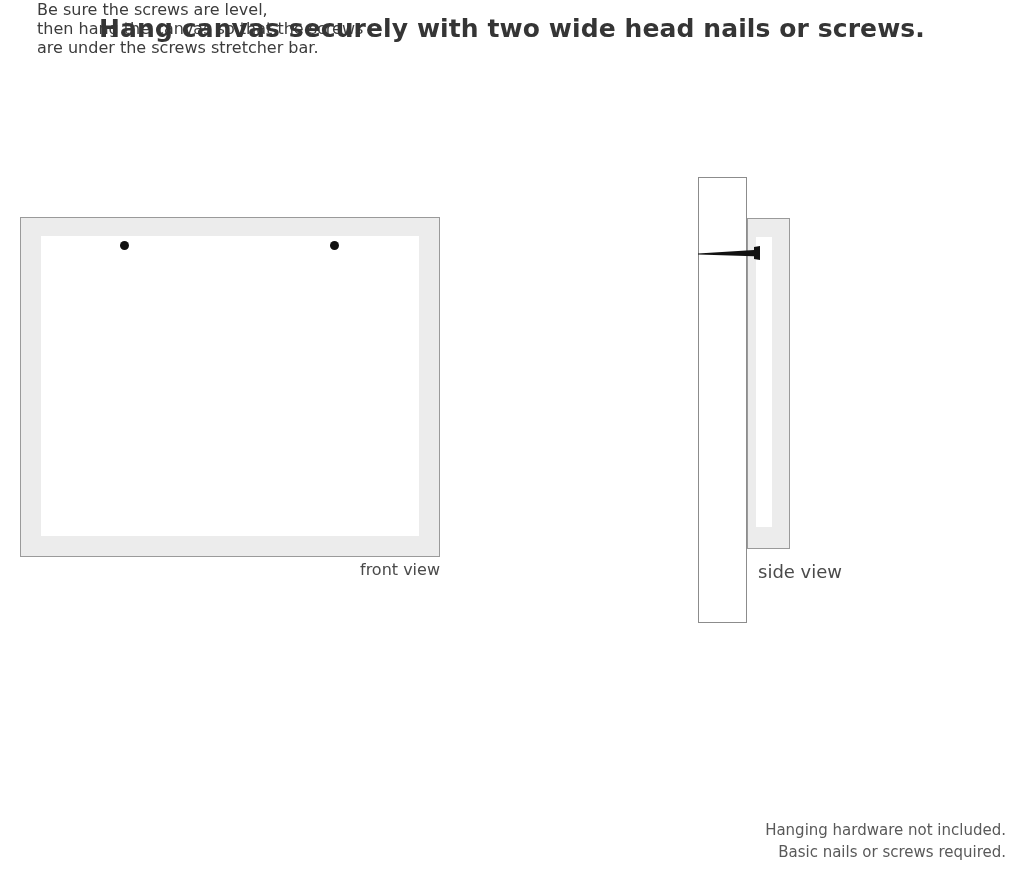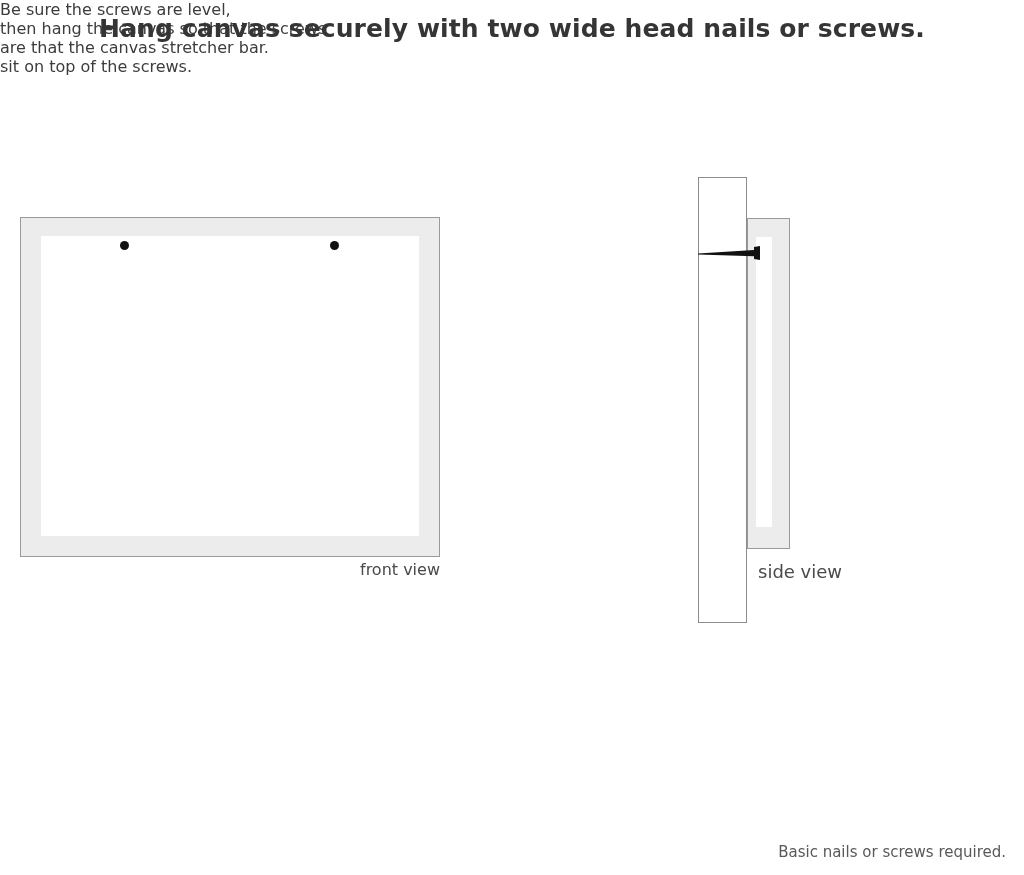--- a/index.html
+++ b/index.html
@@ -32,21 +32,21 @@
   #caption-front {
     left: 10px;
     top: 107px;
     width: 440px;
   }
   #caption-side {
     left: 575px;
     top: 107px;
     width: 260px;
   }
-  .caption-line { display: block; white-space: nowrap; }
+  .caption-line { display: block; white-space: nowrap; margin-left: 37px; }
 
   
   #front-view {
     position: absolute;
     left: 20px;
     top: 217px;
     width: 420px;
     height: 340px;
   }
   #front-frame {
@@ -154,25 +154,24 @@
   .footer-line { display: block; white-space: nowrap; }
 </style>
 </head>
 <body>
 
 <div id="title">Hang canvas securely with two wide head nails or screws.</div>
 
 <div id="caption-front">
   <span class="caption-line">Be sure the screws are level,</span>
   <span class="caption-line">then hang the canvas so that the screws</span>
-  <span class="caption-line">are that the canvas stretcher bar.</span>
+  <span class="caption-line">are under the screws stretcher bar.</span>
 </div>
 
 <div id="caption-side">
-  <span class="caption-line">sit on top of the screws.</span>
 </div>
 
 <div id="front-view">
   <div id="front-frame"></div>
   <div id="front-inner-panel"></div>
   <div class="screw-dot" id="screw-dot-left"></div>
   <div class="screw-dot" id="screw-dot-right"></div>
 </div>
 <div id="label-front-view">front view</div>
 
@@ -181,14 +180,15 @@
   <div id="side-canvas-block">
     <div id="side-canvas-inner"></div>
   </div>
   <svg id="side-screw" viewBox="0 0 66 16">
     <polygon points="0,8.6 56,5.0 56,2.0 62,1.0 62,15.0 56,14.0 56,11.2 0,9.4" fill="#111111"></polygon>
   </svg>
 </div>
 <div id="label-side-view">side view</div>
 
 <div id="footer-note">
+  <span class="footer-line">Hanging hardware not included.</span>
   <span class="footer-line">Basic nails or screws required.</span>
 </div>
 
 </body></html>

